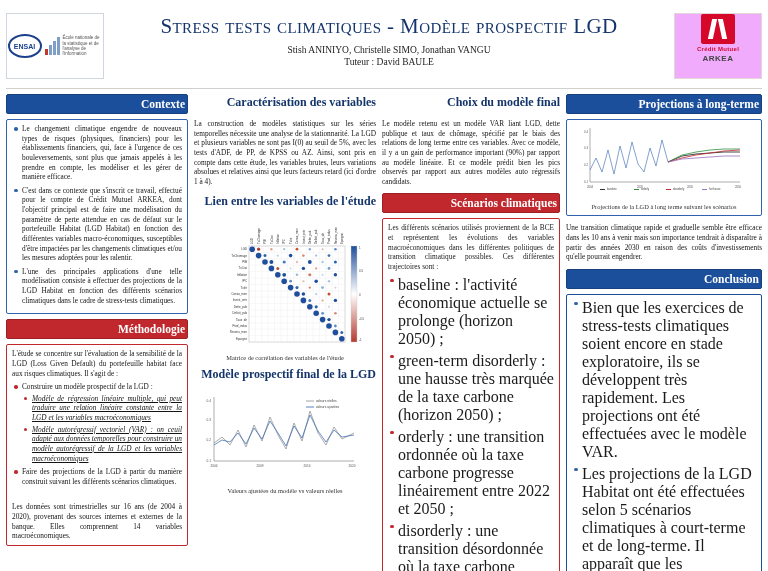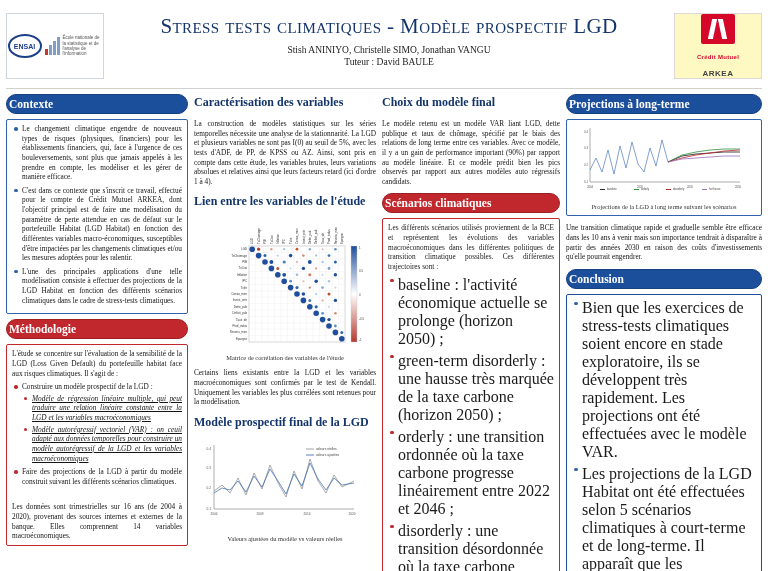--- a/index.html
+++ b/index.html
@@ -39,45 +39,45 @@
   .title-block{flex:1;text-align:center;padding:0 4px;}
   .poster-title{
     font-family:"Liberation Serif", serif;
     font-size:21px;font-variant:small-caps;letter-spacing:.4px;
     color:#14356b;margin:0 0 6px 0;font-weight:normal;white-space:nowrap;
   }
   .authors{font-size:9.5px;color:#222;margin:0;text-align:center;}
   .tutor{font-size:9.5px;color:#222;margin:2px 0 12px 0;}
 
   .logo-right{
-    width:86px;height:64px;flex:0 0 86px;border:1px solid #e2d6d6;background:#fef9c3;
-    display:flex;flex-direction:column;align-items:center;justify-content:space-between;gap:2px;
+    width:86px;height:64px;flex:0 0 86px;border:1px solid #e2d6d6;background:#f0abfc;
+    display:flex;flex-direction:column;align-items:center;justify-content:flex-start;gap:2px;
     margin-left:6px;
   }
   .cm-square{width:34px;height:30px;background:#d6082a;position:relative;border-radius:2px;}
   .cm-square:before,.cm-square:after{
     content:"";position:absolute;background:#fff;width:5px;height:20px;top:5px;
   }
   .cm-square:before{left:9px;transform:skewX(-12deg);}
   .cm-square:after{left:19px;transform:skewX(12deg);}
   .cm-label{font-family:"Liberation Sans",sans-serif;font-size:6px;color:#d6082a;font-weight:bold;letter-spacing:.3px;}
   .cm-label2{font-family:"Liberation Sans",sans-serif;font-size:8px;color:#444;font-weight:bold;letter-spacing:.5px;}
 
   
   .columns{display:flex;gap:6px;margin-top:5px;height:470px;}
   .col{display:flex;flex-direction:column;gap:5px;}
   .col1{width:182px;}
   .col2{width:182px;}
   .col3{width:178px;}
   .col4{width:196px;}
 
   .sect-title{
-    background:#1b4f9c;color:#fff;text-align:left;
+    background:#1b4f9c;color:#fff;text-align:right;
     font-family:"Liberation Serif",serif;font-size:11.5px;font-weight:bold;
-    padding:3px 2px;border:1px solid #17407f;border-radius:10px;
+    padding:3px 2px;border:1px solid #17407f;border-radius:2px;
   }
   .sect-title.red{background:#c0282d;border-color:#9c2024;}
   .sect-title.plain{background:none;color:#14356b;border:none;font-size:12px;padding:1px 0 2px 0;}
 
   .box{
     border:1px solid #2f63ad;border-radius:2px;padding:4px 5px;background:#fff;
     font-size:7.3px;line-height:1.32;text-align:justify;color:#141414;
   }
   .box.red{border-color:#c0282d;}
   .box.plainbox{border:none;padding:2px 0;}
@@ -155,21 +155,21 @@
       <div class="box red">
         <p class="txt">L'étude se concentre sur l'évaluation de la sensibilité de la LGD (Loss Given Default) du portefeuille habitat face aux risques climatiques. Il s'agit de :</p>
         <ul class="bul redb">
           <li>
             <span>Construire un modèle prospectif de la LGD :</span>
             <ul class="sub">
               <li class="it">Modèle de régression linéaire multiple, qui peut traduire une relation linéaire constante entre la LGD et les variables macroéconomiques</li>
               <li class="it">Modèle autorégressif vectoriel (VAR) : on ceuil adapté aux données temporelles pour construire un modèle autorégressif de la LGD et les variables macroéconomiques</li>
             </ul>
           </li>
-          <li>Faire des projections de la LGD à partir du modèle construit suivant les différents scénarios climatiques.</li>
+          <li>Faire des projections de la LGD à partir du manière construit suivant les différents scénarios climatiques.</li>
         </ul>
         <p class="txt" style="margin-top:16px">Les données sont trimestrielles sur 16 ans (de 2004 à 2020), provenant des sources internes et externes de la banque. Elles comprennent 14 variables macroéconomiques.</p>
       </div>
     </div>
 
     <div class="col col2">
       <div class="sect-title plain">Caractérisation des variables</div>
       <div class="box plainbox">
         <p class="txt">La construction de modèles statistiques sur les séries temporelles nécessite une analyse de la stationnarité. La LGD et plusieurs variables ne sont pas I(0) au seuil de 5%, avec les tests d'ADF, de PP, de KPSS ou AZ. Ainsi, sont pris en compte dans cette étude, les variables brutes, leurs variations absolues et relatives ainsi que leurs facteurs retard (ici d'ordre 1 à 4).</p>
       </div>
@@ -341,23 +341,20 @@
               <text x="8" y="26">0.5</text>
               <text x="8" y="50">0</text>
               <text x="8" y="74">-0.5</text>
               <text x="8" y="95">-1</text>
             </g>
           </g>
         </svg>
       </div>
       <div class="figcap">Matrice de corrélation des variables de l'étude</div>
 
-      <div class="box plainbox">
-        <p class="txt">Certains liens existants entre la LGD et les variables macroéconomiques sont confirmés par le test de Kendall. Uniquement les variables les plus corrélées sont retenues pour la modélisation.</p>
-      </div>
 
       <div class="sect-title plain">Modèle prospectif final de la LGD</div>
       <div class="fig">
         <svg width="176" height="92" viewBox="0 0 176 92">
           <rect x="0" y="0" width="176" height="92" fill="#ffffff"></rect>
           <g transform="translate(20,8)">
             <line x1="0" y1="0" x2="0" y2="64" stroke="#777" stroke-width="0.6"></line>
             <line x1="0" y1="64" x2="140" y2="64" stroke="#777" stroke-width="0.6"></line>
             <polyline fill="none" stroke="#8a8a8a" stroke-width="0.7" points="0,46 8,40 16,48 24,33 32,50 40,28 48,44 56,20 64,38 72,52 80,26 88,44 96,14 104,36 112,48 120,30 128,42 140,36"></polyline>
             <polyline fill="none" stroke="#2f63ad" stroke-width="0.7" points="0,48 8,43 16,45 24,36 32,47 40,31 48,42 56,24 64,36 72,49 80,29 88,41 96,18 104,34 112,45 120,33 128,40 140,38"></polyline>
@@ -388,21 +385,21 @@
       <div class="box plainbox">
         <p class="txt">Le modèle retenu est un modèle VAR liant LGD, dette publique et taux de chômage, spécifié par le biais des relations de long terme entre ces variables. Avec ce modèle, il y a un gain de performance important (90%) par rapport au modèle linéaire. Et ce modèle prédit bien les pics observés par rapport aux autres modèles auto régressifs candidats.</p>
       </div>
 
       <div class="sect-title red">Scénarios climatiques</div>
       <div class="scen-box">
         <p class="txt">Les différents scénarios utilisés proviennent de la BCE et représentent les évolutions des variables macroéconomiques dans les différentes politiques de transition climatique possibles. Ces différentes trajectoires sont :</p>
         <ul class="bul redb">
           <li>baseline : l'activité économique actuelle se prolonge (horizon 2050) ;</li>
           <li>green-term disorderly : une hausse très marquée de la taxe carbone (horizon 2050) ;</li>
-          <li>orderly : une transition ordonnée où la taxe carbone progresse linéairement entre 2022 et 2046 ;</li>
+          <li>orderly : une transition ordonnée où la taxe carbone progresse linéairement entre 2022 et 2050 ;</li>
           <li>disorderly : une transition désordonnée où la taxe carbone augmente à partir de 2030 ;</li>
 
         </ul>
       </div>
 
     </div>
 
     <div class="col col4">
       <div class="sect-title">Projections à long-terme</div>
       <div class="box">

